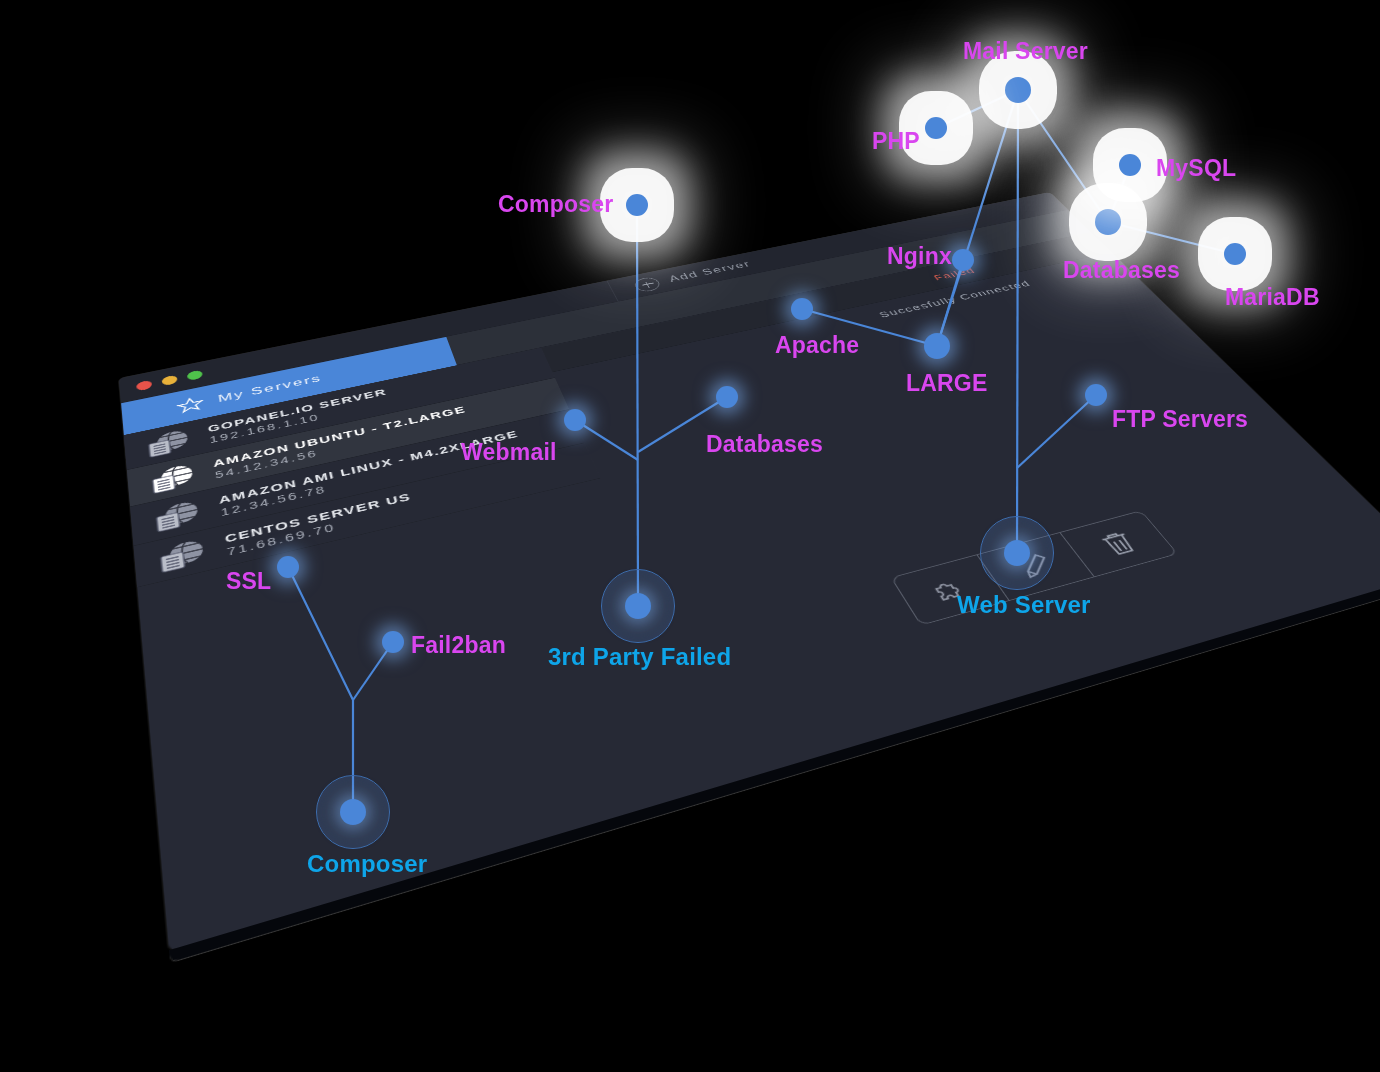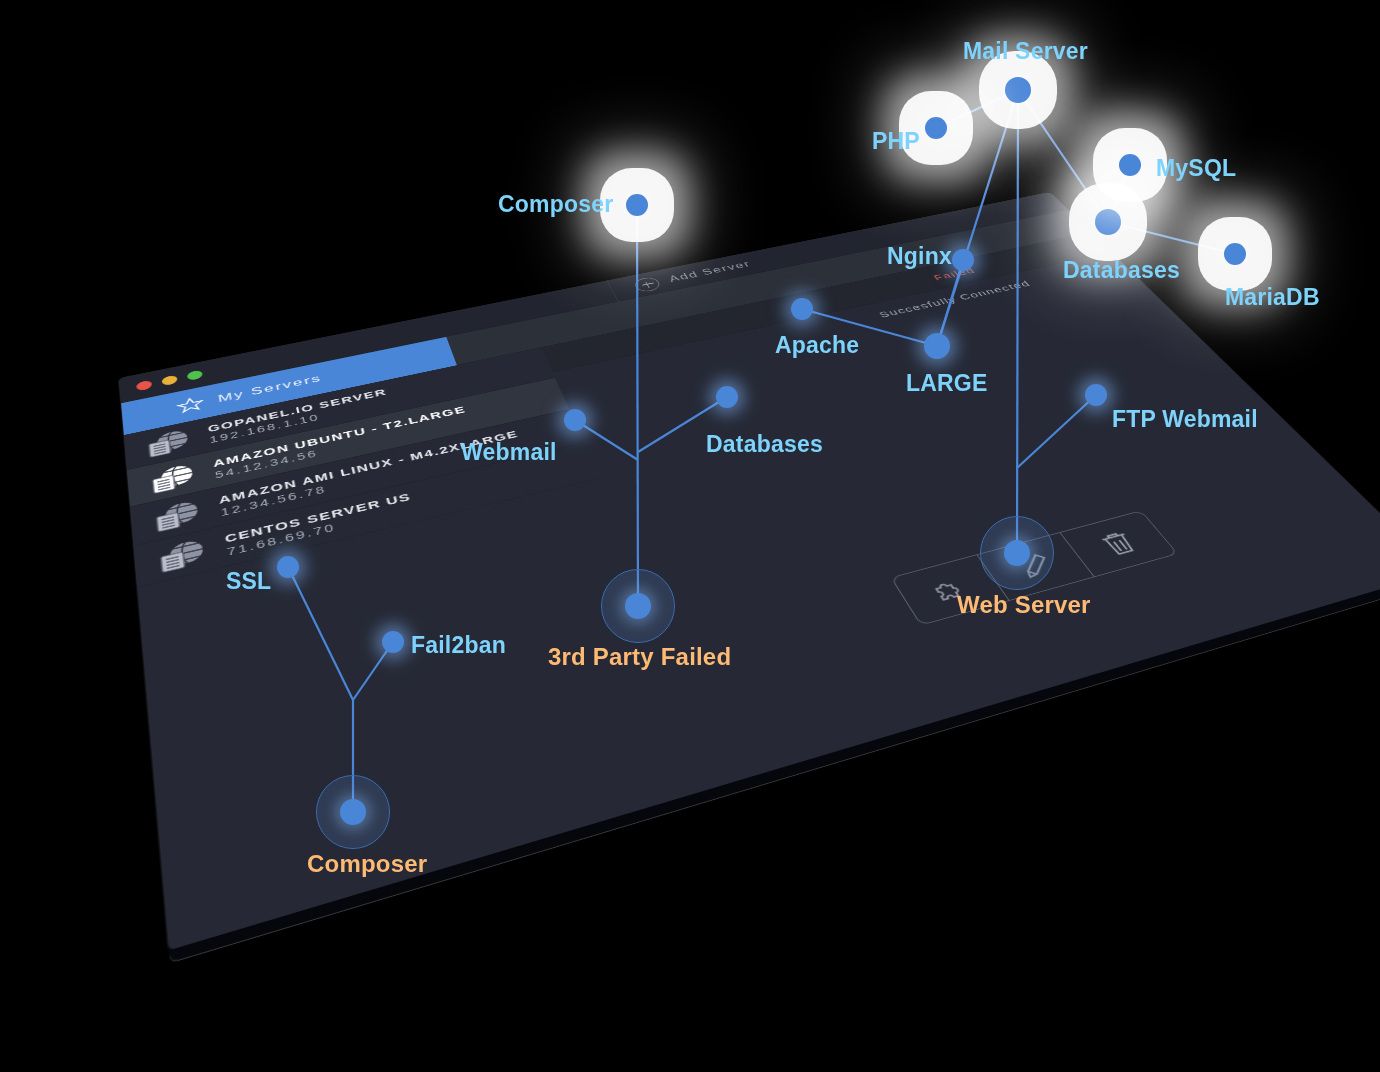--- a/index.html
+++ b/index.html
@@ -141,24 +141,24 @@
                0 0 60px 60px rgba(255,255,255,.18);
   }
   .ring{
     position:absolute; transform:translate(-50%,-50%);
     width:74px; height:74px; border-radius:50%;
     border:1.4px solid #3f6fb0;
     box-shadow:inset 0 0 26px 4px rgba(90,140,215,.30);
   }
   .nlabel{
     position:absolute; white-space:nowrap;
-    color:#7dd3fc; font-size:23px; font-weight:bold;
+    color:#d946ef; font-size:23px; font-weight:bold;
     letter-spacing:.2px;
   }
-  .nlabel.root{ color:#fdba74; font-size:24px; }
+  .nlabel.root{ color:#0ea5e9; font-size:24px; }
 </style>
 </head>
 <body>
 
 <div id="stage">
 
   <div id="window-wrap">
     <div id="app-window">
 
       <div class="titlebar">
@@ -319,21 +319,21 @@
     <div class="nlabel" style="left:706px;top:431px">Databases</div>
 
     <div class="node halo" style="left:637px;top:205px"></div>
     <div class="nlabel" style="left:498px;top:191px;z-index:5">Composer</div>
 
     <div class="ring" style="left:1017px;top:553px"></div>
     <div class="node big" style="left:1017px;top:553px"></div>
     <div class="nlabel root" style="left:957px;top:591px">Web Server</div>
 
     <div class="node" style="left:1096px;top:395px"></div>
-    <div class="nlabel" style="left:1112px;top:406px">FTP Webmail</div>
+    <div class="nlabel" style="left:1112px;top:406px">FTP Servers</div>
 
     <div class="node big" style="left:937px;top:346px"></div>
     <div class="nlabel" style="left:906px;top:370px">LARGE</div>
 
     <div class="node" style="left:802px;top:309px"></div>
     <div class="nlabel" style="left:775px;top:332px">Apache</div>
 
     <div class="node" style="left:963px;top:260px"></div>
     <div class="nlabel" style="left:887px;top:243px">Nginx</div>
 

